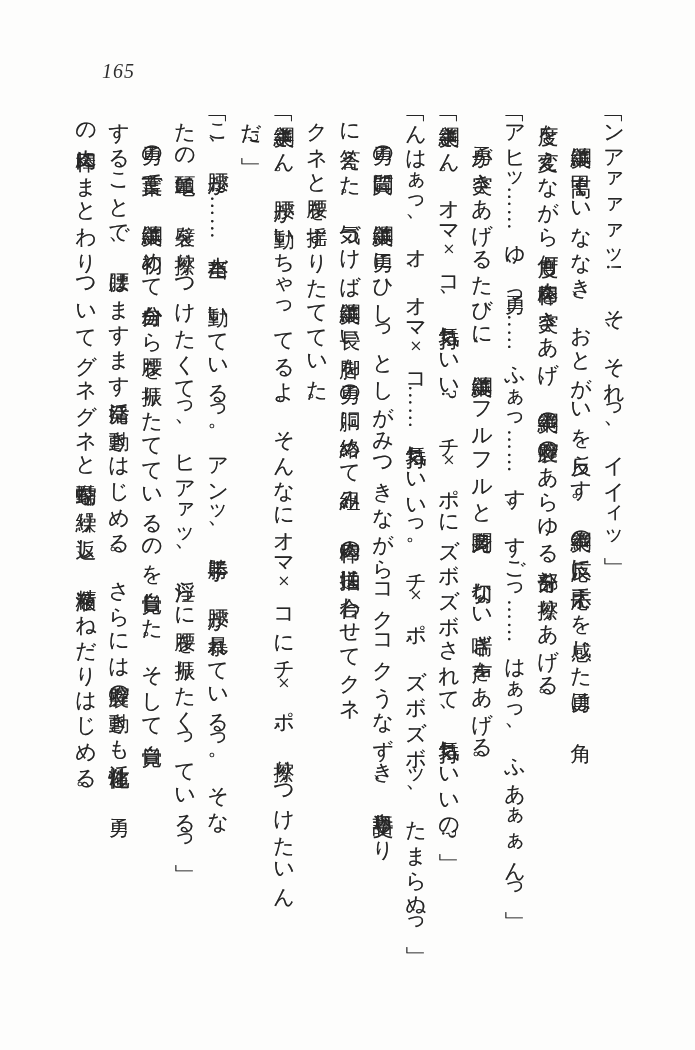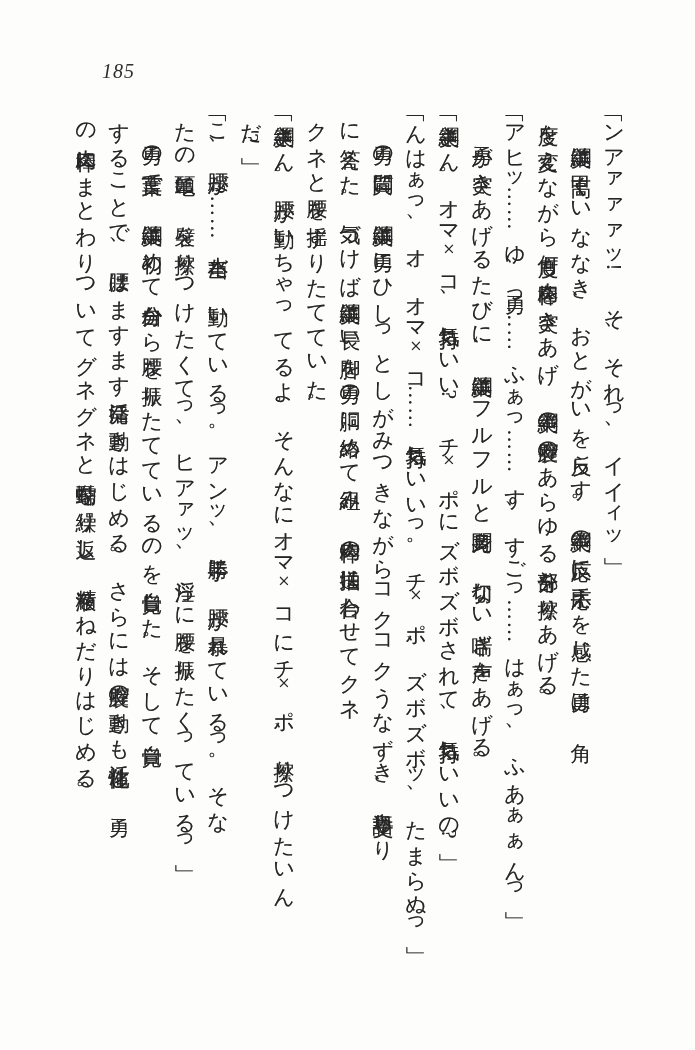--- a/index.html
+++ b/index.html
@@ -42,21 +42,21 @@
     white-space: nowrap;
   }
   .column.indent {
     text-indent: 22px;
   }
 </style>
 </head>
 <body>
 
 <div class="page">
-  <div class="page-number">185</div>
+  <div class="page-number">165</div>
   <div class="text-block">
     <p class="column">「ンアァァァッ!　そ、それっ、イイィッ」</p>
     <p class="column indent">美綱は甲高くいななき、おとがいを反らす。美綱の反応に手応えを感じた勇は、角</p>
     <p class="column">度を変えながら何度も肉棒を突きあげ、美綱の膣襞のあらゆる部分を擦りあげる。</p>
     <p class="column">「アヒッ……ゆ、勇っ……ふぁっ……す、すごっ……はぁっ、ふあぁぁんっ」</p>
     <p class="column indent">勇が突きあげるたびに、美綱はフルフルと身悶え、切ない喘ぎ声をあげる。</p>
     <p class="column">「美綱さん。オマ×コ、気持ちいい?　チ×ポにズボズボされて、気持ちいいの?」</p>
     <p class="column">「んはぁっ、オ、オマ×コ……気持ちいいっ。チ×ポ、ズボズボッ、たまらぬっ」</p>
     <p class="column indent">勇の質問に、美綱は勇にひしっとしがみつきながらコクコクうなずき、卑語交じり</p>
     <p class="column">に答えた。気づけば美綱は長い脚を勇の胴に絡めて組み、肉棒の抽送に合わせてクネ</p>

